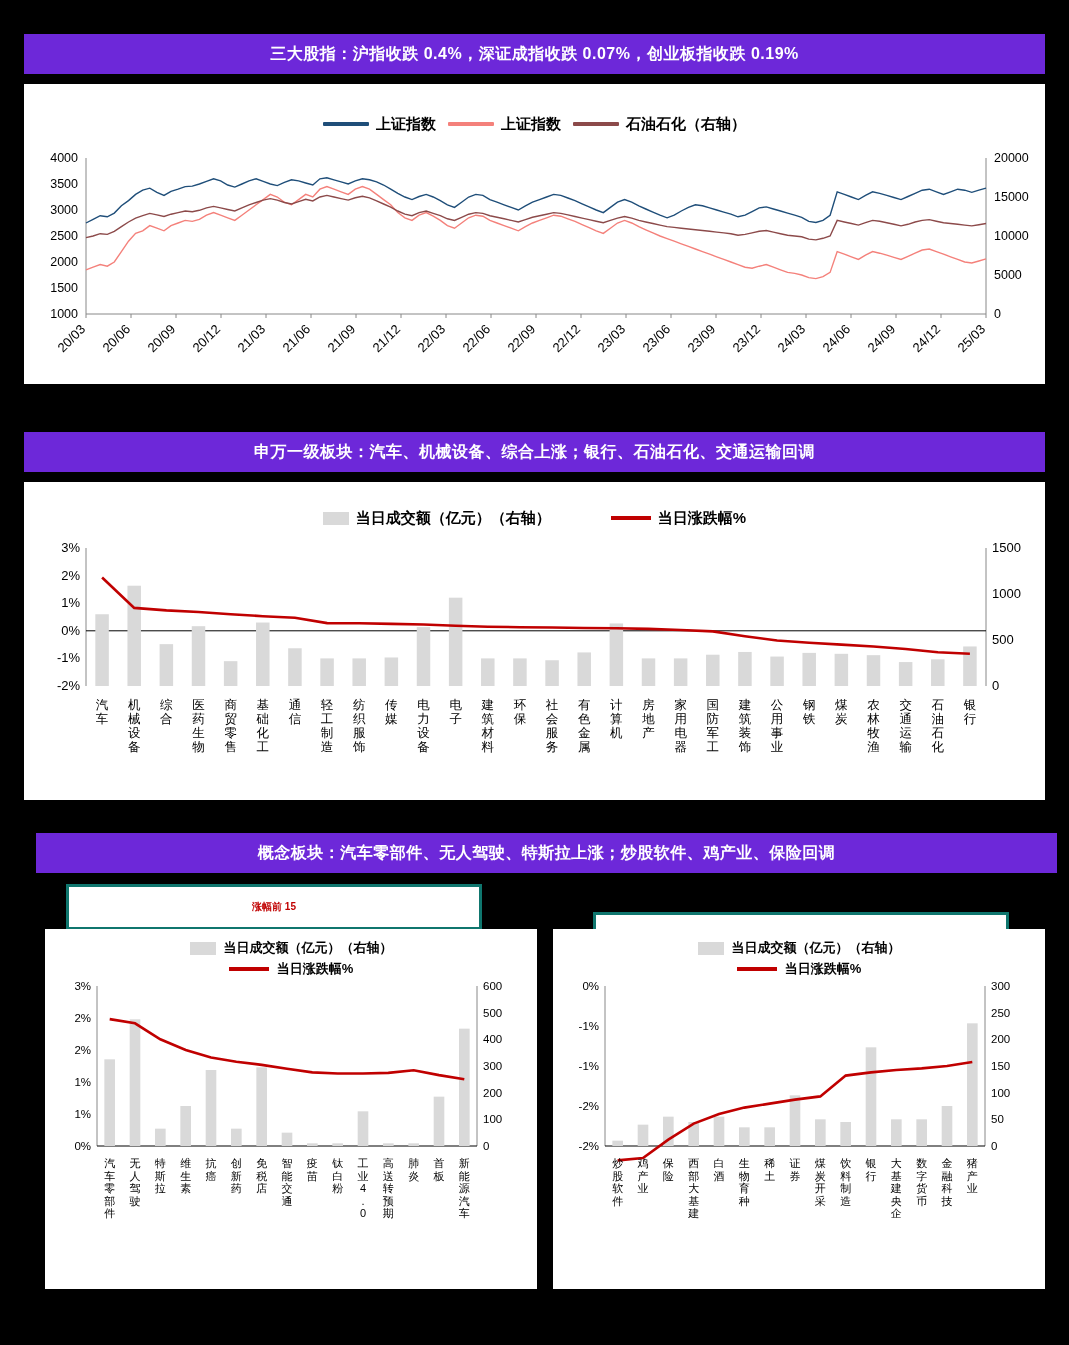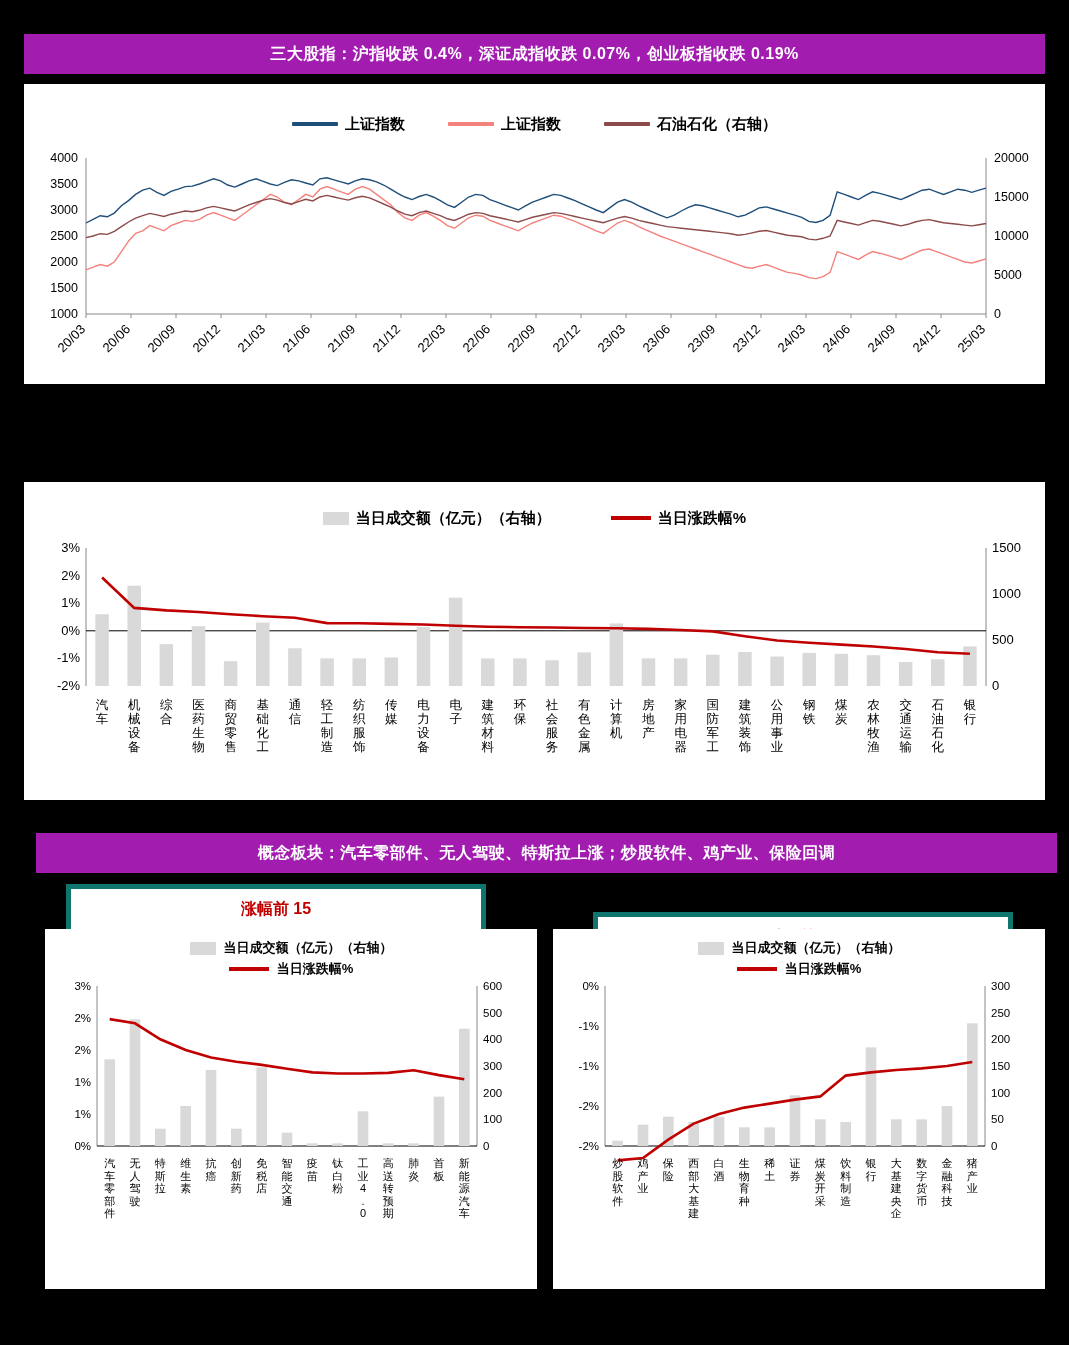--- a/index.html
+++ b/index.html
@@ -1,26 +1,26 @@
 <!DOCTYPE html>
 <html><head>
 <meta charset="utf-8">
 <style>
   html,body{margin:0;padding:0;background:#000;}
   body{width:1069px;height:1345px;font-family:"Liberation Sans","DejaVu Sans",sans-serif;color:#000;}
   .page{position:relative;width:1069px;height:1345px;background:#000;overflow:hidden;}
-  .redbar{position:absolute;background:#a21caf;color:#fff;font-size:16px;font-weight:bold;display:flex;align-items:center;justify-content:center;letter-spacing:.5px;}
+  .redbar{position:absolute;background:#6d28d9;color:#fff;font-size:16px;font-weight:bold;display:flex;align-items:center;justify-content:center;letter-spacing:.5px;}
   .panel{position:absolute;background:#fff;}
-  .legend{display:flex;align-items:center;justify-content:center;gap:43px;font-size:15px;font-weight:bold;}
+  .legend{display:flex;align-items:center;justify-content:center;gap:12px;font-size:15px;font-weight:bold;}
   .legend .item{display:flex;align-items:center;gap:7px;}
   .lg-line{width:46px;height:4px;border-radius:1px;}
   .lg-box{width:26px;height:13px;background:#d9d9d9;}
   .lg-rline{width:40px;height:4px;background:#c00000;}
   svg{display:block;}
-  .secbox{position:absolute;background:#fff;border:5px solid #0f766e;display:flex;align-items:center;justify-content:center;color:#c00000;font-weight:bold;font-size:16px;}
+  .secbox{position:absolute;background:#fff;border:3px solid #0f766e;display:flex;align-items:center;justify-content:center;color:#c00000;font-weight:bold;font-size:10px;}
   .tiny{font-size:11.5px;}
 </style>
 </head>
 <body>
 
 <div class="page">
 
   <div class="redbar" style="left:24px;top:34px;width:1021px;height:40px;">
     <span>三大股指：沪指收跌 0.4%，深证成指收跌 0.07%，创业板指收跌 0.19%</span>
   </div>
@@ -97,20 +97,23 @@
         <text x="827" y="184" font-size="13" fill="#000" text-anchor="end" transform="rotate(-45 827 184)">24/06</text>
         <line x1="872" y1="168" x2="872" y2="172" stroke="#888"></line>
         <text x="872" y="184" font-size="13" fill="#000" text-anchor="end" transform="rotate(-45 872 184)">24/09</text>
         <line x1="917" y1="168" x2="917" y2="172" stroke="#888"></line>
         <text x="917" y="184" font-size="13" fill="#000" text-anchor="end" transform="rotate(-45 917 184)">24/12</text>
         <line x1="962" y1="168" x2="962" y2="172" stroke="#888"></line>
         <text x="962" y="184" font-size="13" fill="#000" text-anchor="end" transform="rotate(-45 962 184)">25/03</text>
       </svg>
   </div>
 
+  <div class="redbar" style="left:24px;top:432px;width:1021px;height:40px;">
+    <span>申万一级板块：汽车、机械设备、综合上涨；银行、石油石化、交通运输回调</span>
+  </div>
 
   <div class="panel" style="left:24px;top:482px;width:1021px;height:318px;">
     <div class="legend" style="height:40px;padding-top:16px;gap:60px;">
       <div class="item">
         <span class="lg-box"></span>
         <span>当日成交额（亿元）（右轴）</span>
       </div>
       <div class="item">
         <span class="lg-rline"></span>
         <span>当日涨跌幅%</span>

